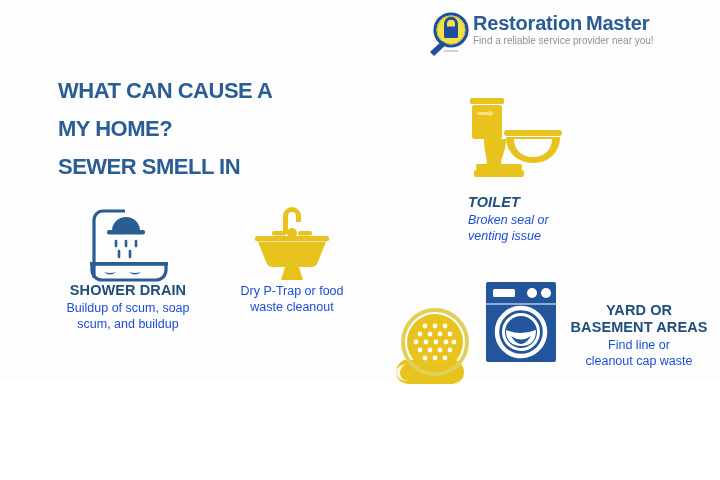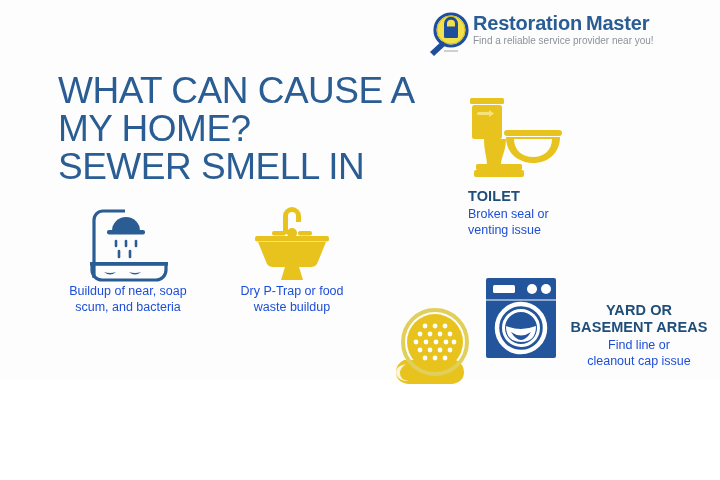--- a/index.html
+++ b/index.html
@@ -58,22 +58,22 @@
     white-space: nowrap;
     margin-top: 1px;
   }
 
   
   #headline {
     position: absolute;
     left: 58px;
     top: 72px;
     width: 400px;
-    font-size: 37px;
-    font-weight: normal;
+    font-size: 22px;
+    font-weight: bold;
     color: #2a5d94;
     line-height: 38px;
     letter-spacing: -0.5px;
   }
   #headline .hl-line { display: block; white-space: nowrap; }
 
   
   .item { position: absolute; }
   .item .icon-wrap {
     display: flex;
@@ -98,22 +98,22 @@
   .nowrap { white-space: nowrap; }
 
   
   #item-shower  { left: 38px;  top: 198px; width: 180px; }
   #item-sink    { left: 206px; top: 198px; width: 172px; }
   #item-toilet  { left: 440px; top: 96px;  width: 180px; }
   #item-tap     { left: 330px; top: 302px; width: 210px; }
   #item-yard    { left: 482px; top: 276px; width: 226px; }
 
   
-  #item-toilet .block { margin-top: 6px; padding-left: 28px; }
-  #item-yard { display: flex; align-items: flex-start; }
+  #item-toilet .block { margin-top: 12px; padding-left: 28px; font-style: italic; }
+  #item-yard { display: flex; align-items: center; }
   #item-yard .yard-icon { flex: 0 0 78px; }
   #item-yard .yard-text { margin-left: 10px; padding-top: 26px; }
 
   svg { display: block; }
 </style>
 </head>
 <body>
 
 <div id="canvas">
 
@@ -166,23 +166,24 @@
             <path d="M56 53 v6"></path>
         </g>
 
         <path d="M18 66 H92 a6 6 0 0 1 0 0 v6 a10 10 0 0 1 -10 10 H28 a10 10 0 0 1 -10 -10 z" fill="none" stroke="#2a5d94" stroke-width="3.2"></path>
         <rect x="16" y="64" width="78" height="3.6" fill="#2a5d94"></rect>
 
         <path d="M30 74 q6 5 12 0 q-6 2 -12 0 z" fill="#2a5d94"></path>
         <path d="M55 74 q6 5 12 0 q-6 2 -12 0 z" fill="#2a5d94"></path>
       </svg>
     </div>
+    <div class="item-title center-txt nowrap">SHOWER DRAIN</div>
     <div class="item-desc center-txt">
-      <span class="hl-line nowrap">Buildup of near, soap</span>
-      <span class="hl-line nowrap">scum, and bacteria</span>
+      <span class="hl-line nowrap">Buildup of scum, soap</span>
+      <span class="hl-line nowrap">scum, and buildup</span>
     </div>
   </div>
 
   <div class="item" id="item-sink">
     <div class="icon-wrap" style="height:84px;">
       <svg width="110" height="84" viewBox="0 0 110 84">
         <g fill="#e8c31e">
 
           <path d="M46 36 V18 a9 9 0 0 1 18 0 v6 h-5 v-6 a4 4 0 0 0 -8 0 v18 z"></path>
 
@@ -193,21 +194,21 @@
           <rect x="18" y="38" width="74" height="5.5" rx="2"></rect>
 
           <path d="M21 44 H89 L80 66 a6 6 0 0 1 -5 3 H35 a6 6 0 0 1 -5 -3 z"></path>
 
           <path d="M48 69 h14 l4 13 H44 z"></path>
         </g>
       </svg>
     </div>
     <div class="item-desc center-txt">
       <span class="hl-line nowrap">Dry P-Trap or food</span>
-      <span class="hl-line nowrap">waste buildup</span>
+      <span class="hl-line nowrap">waste cleanout</span>
     </div>
   </div>
 
   <div class="item" id="item-toilet">
     <div class="icon-wrap" style="height:86px; justify-content:flex-start; padding-left:22px;">
       <svg width="108" height="86" viewBox="0 0 108 86">
         <g fill="#e8c31e">
 
           <rect x="8" y="2" width="34" height="6" rx="1.5"></rect>
           <rect x="10" y="9" width="30" height="34" rx="2.5"></rect>
@@ -291,18 +292,18 @@
       </svg>
     </div>
     <div class="yard-text">
       <div class="item-title center-txt">
         <span class="hl-line nowrap">YARD OR</span>
         <span class="hl-line nowrap">BASEMENT</span>
         <span class="hl-line nowrap">AREAS</span>
       </div>
       <div class="item-desc center-txt">
         <span class="hl-line nowrap">Find line or</span>
-        <span class="hl-line nowrap">cleanout cap issue</span>
+        <span class="hl-line nowrap">cleanout cap waste</span>
       </div>
     </div>
   </div>
 
 </div>
 
 </body></html>

